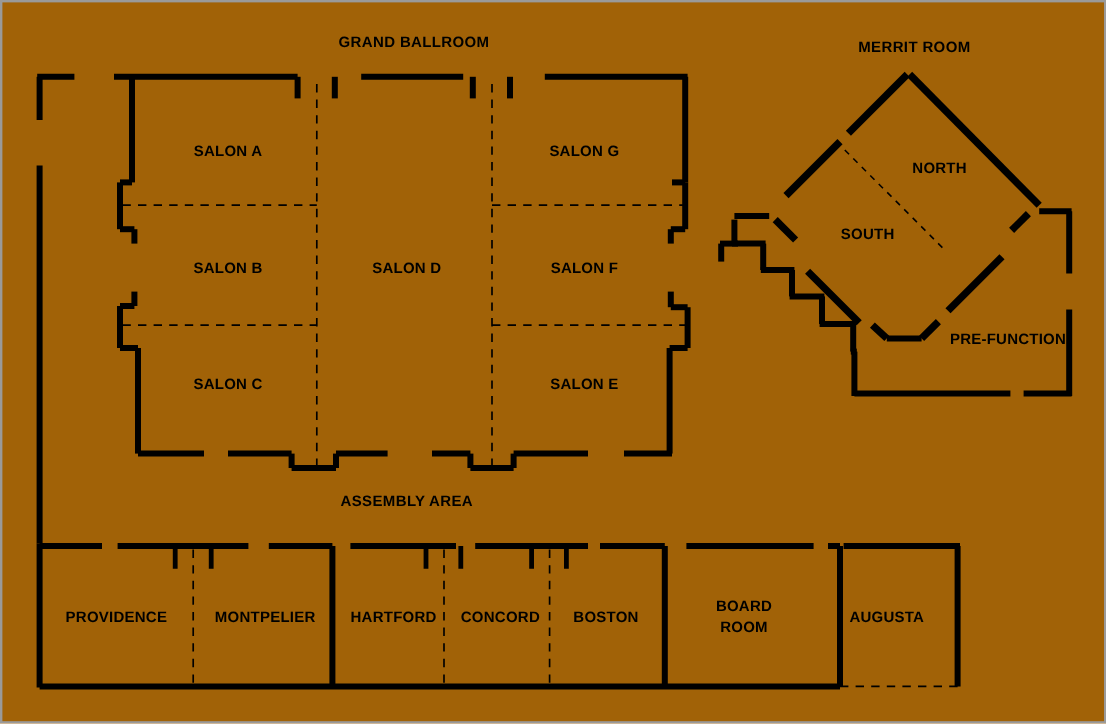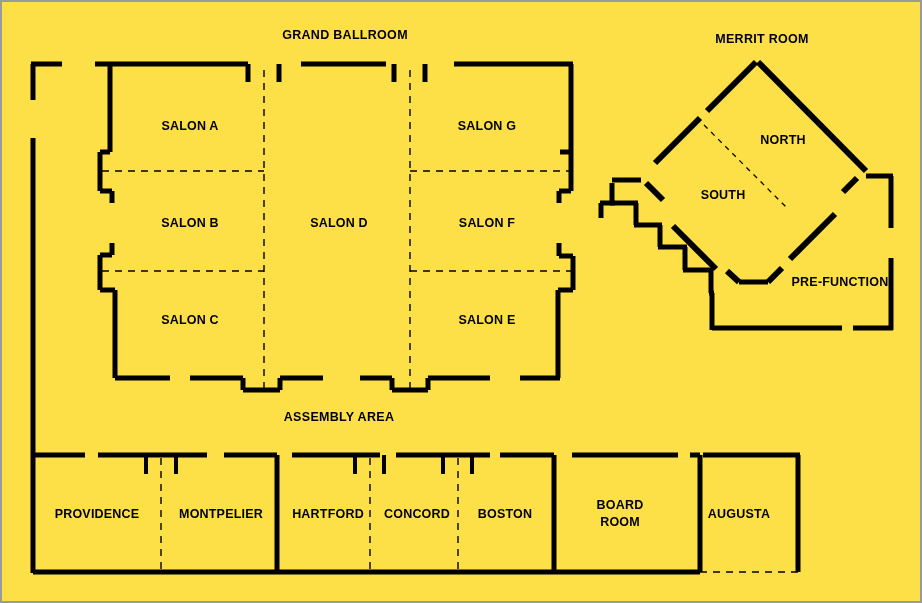--- a/index.html
+++ b/index.html
@@ -9,21 +9,21 @@
   }
   body {
     width: 922px;
     height: 603px;
     font-family: "Liberation Sans", sans-serif;
   }
   #floorplan-root {
     position: relative;
     width: 922px;
     height: 603px;
-    background: #fde047;
+    background: #a16207;
     box-sizing: border-box;
     overflow: hidden;
   }
   svg#plan {
     display: block;
     width: 922px;
     height: 603px;
   }
   .wall {
     stroke: #000000;

